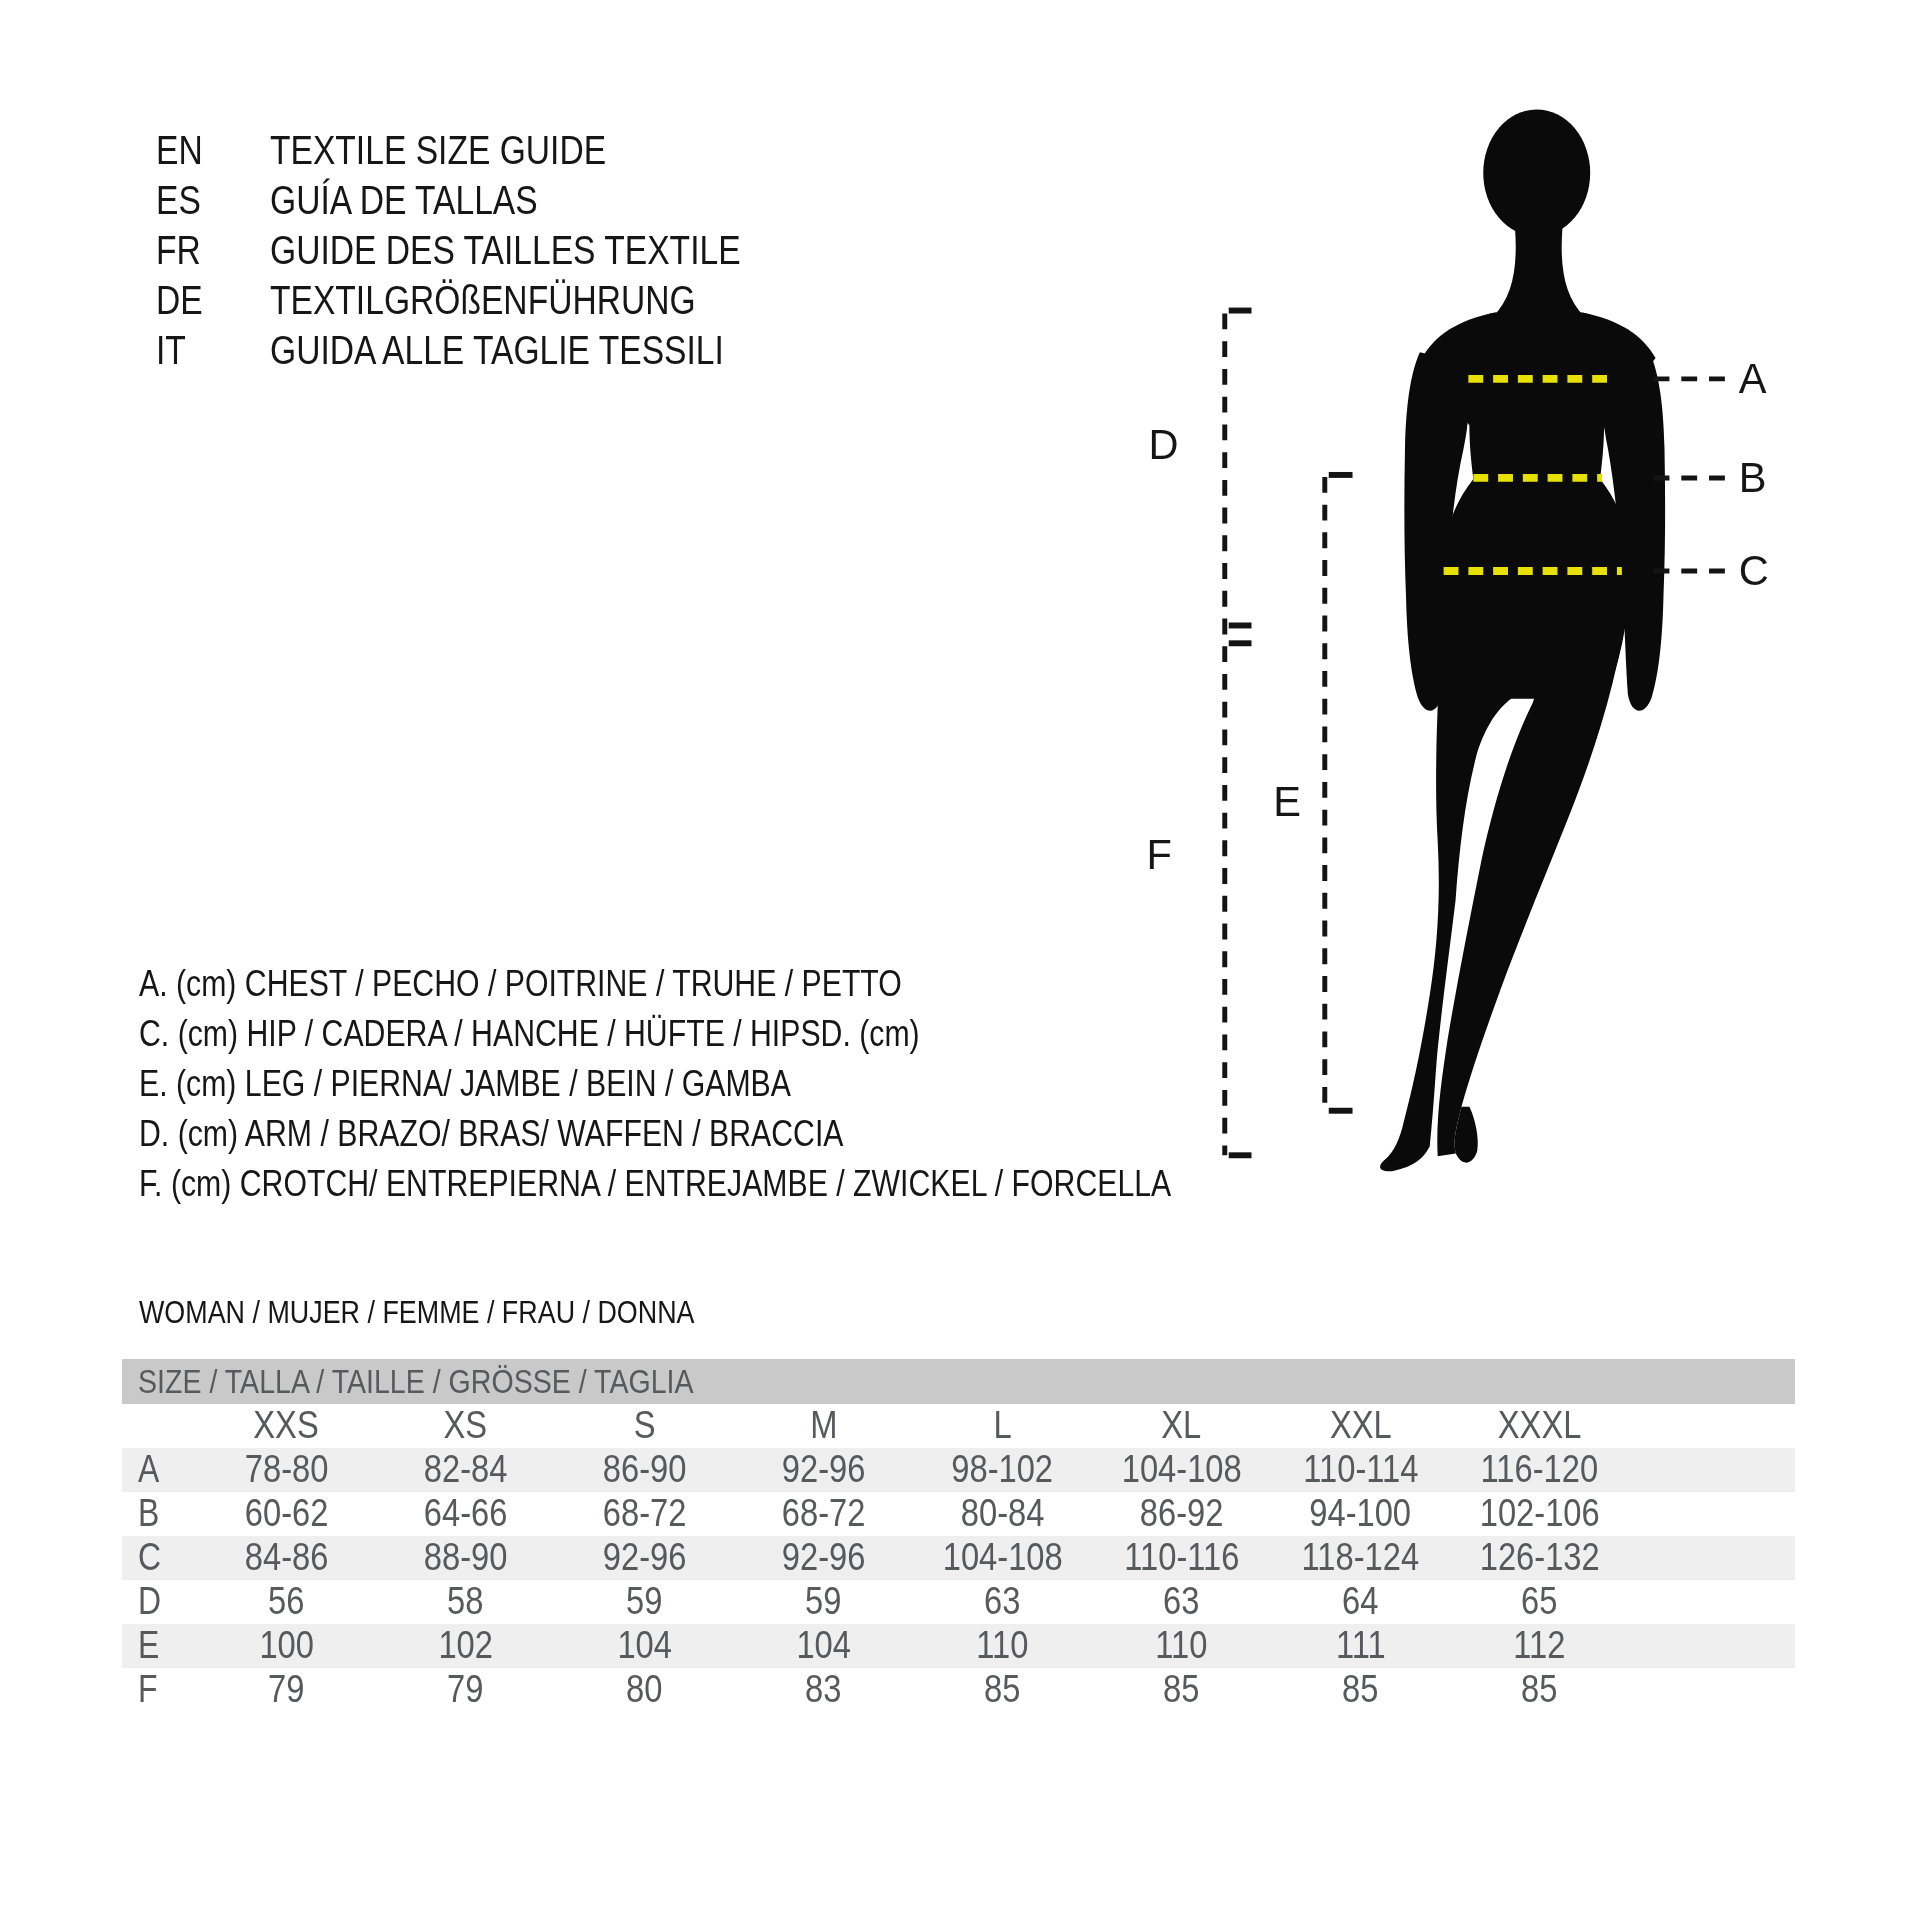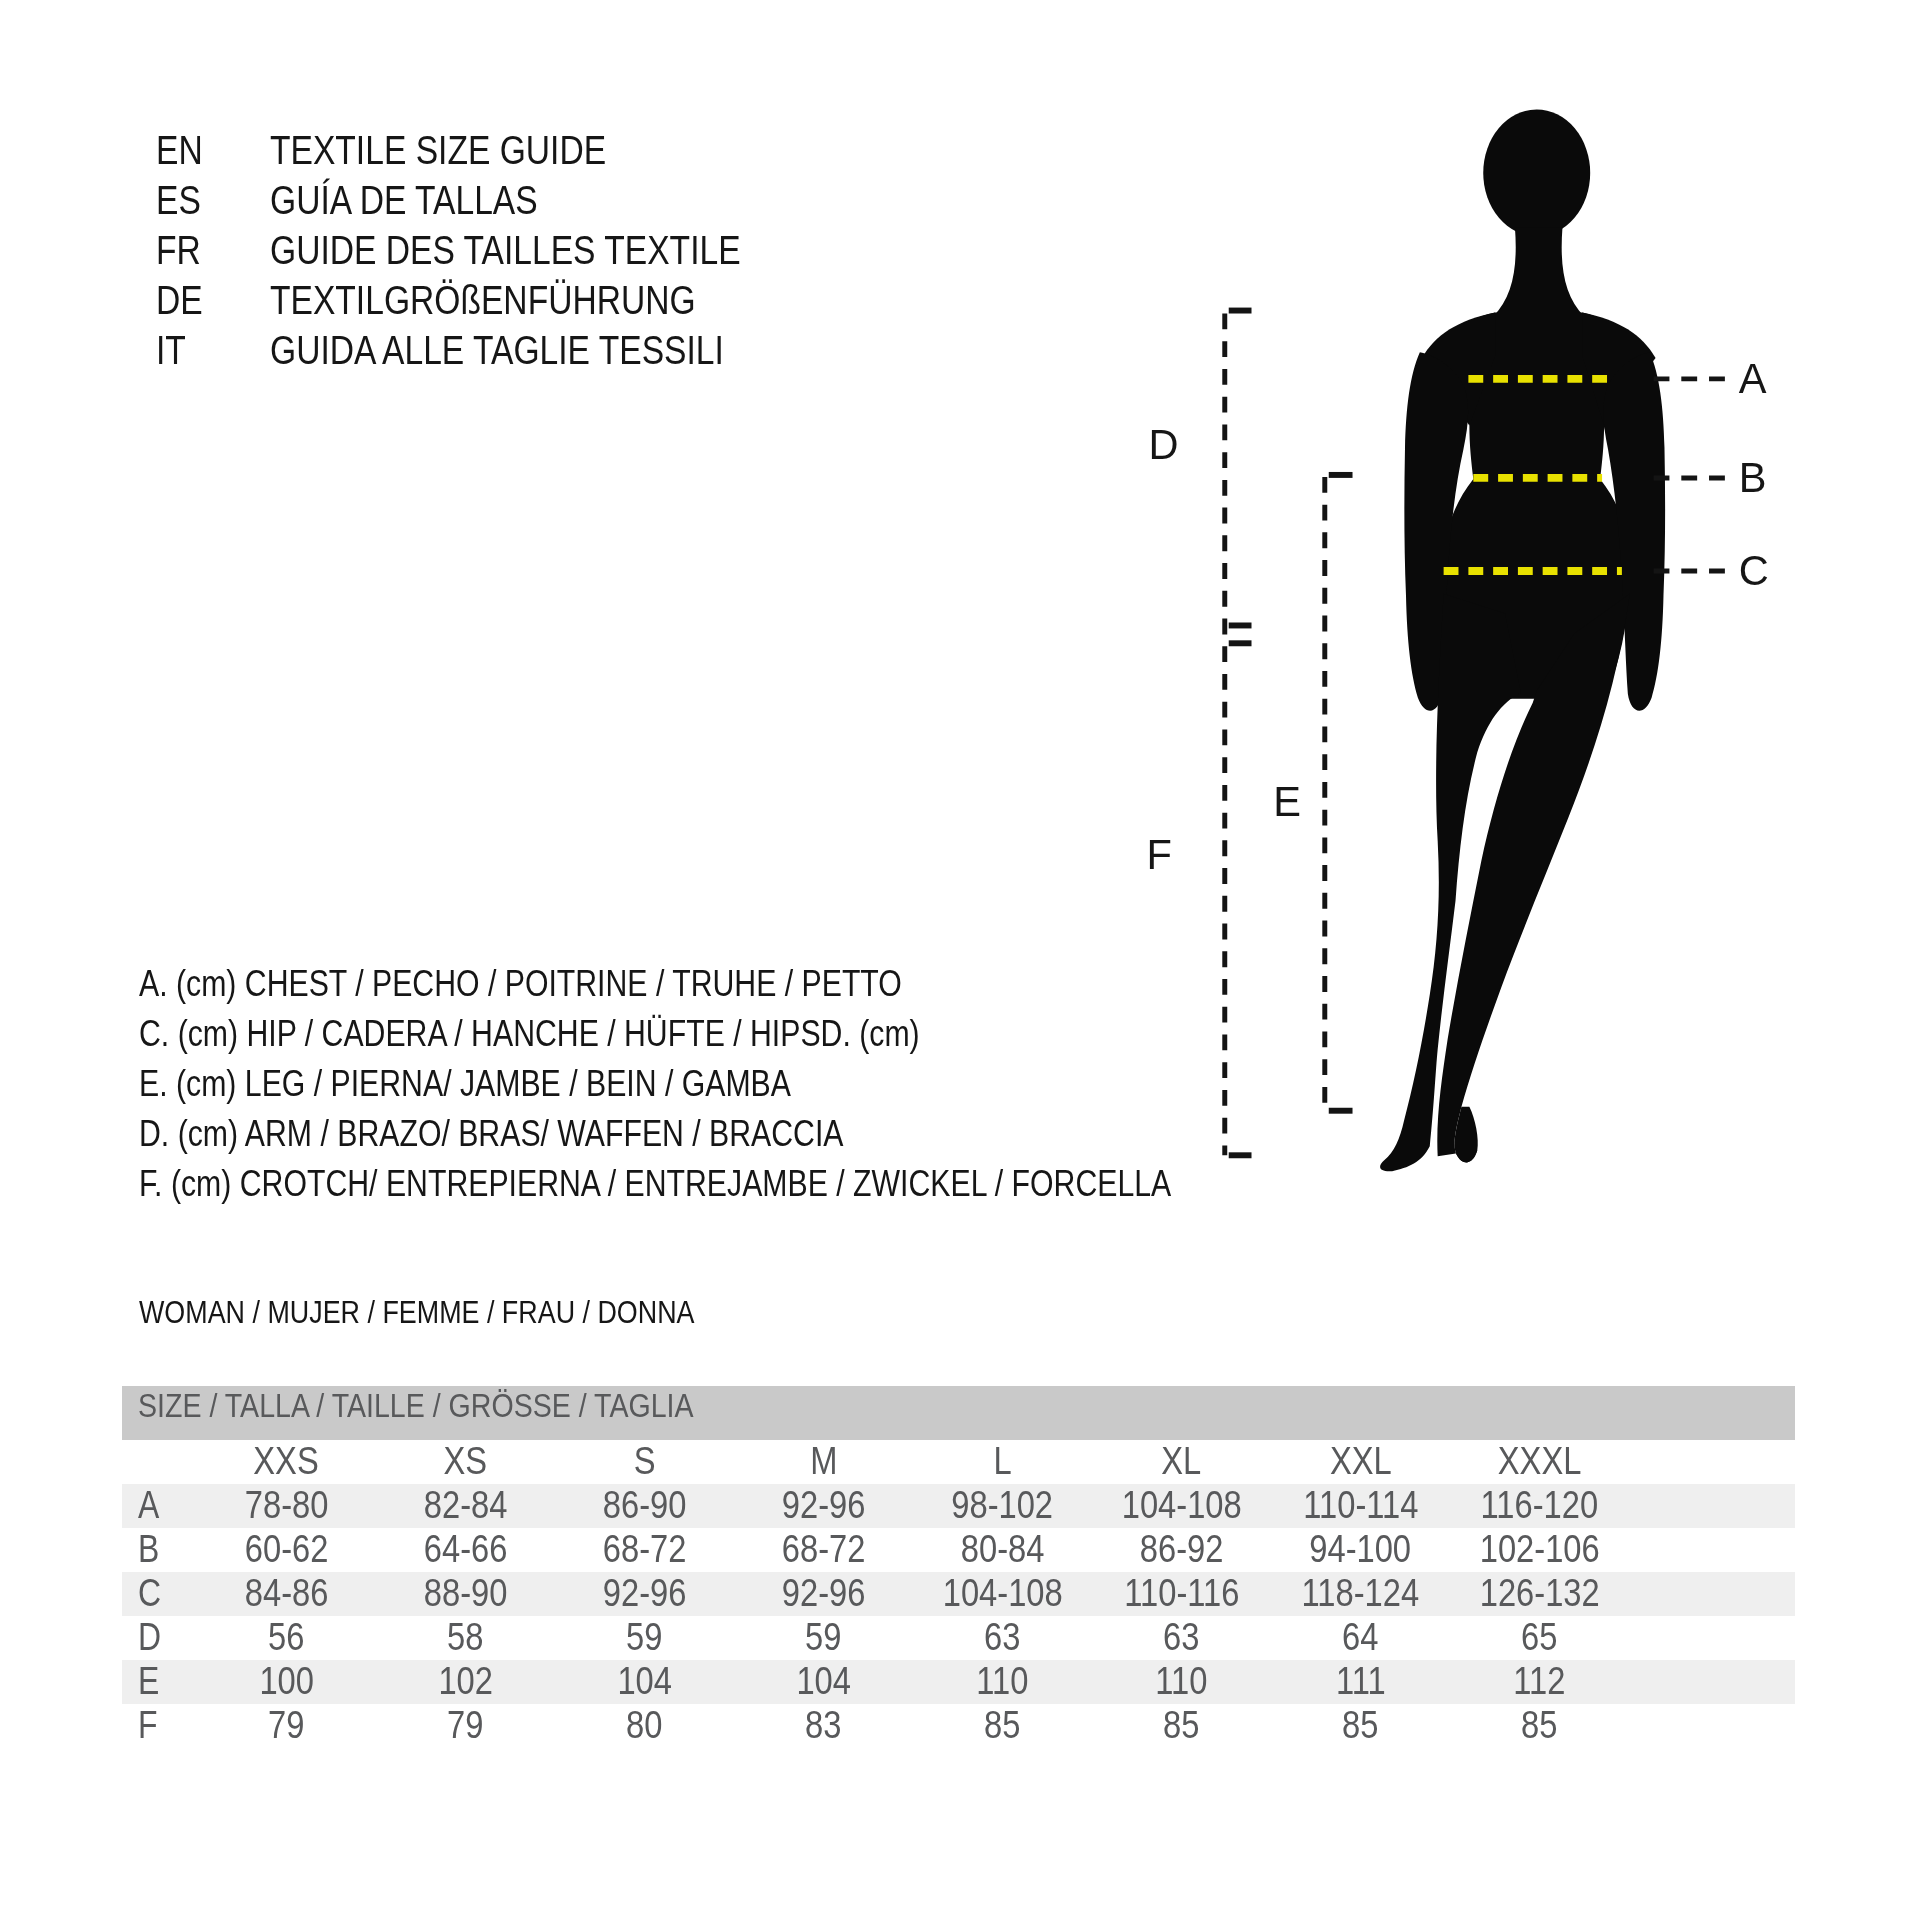--- a/index.html
+++ b/index.html
@@ -19,21 +19,21 @@
 
   
   .legend-block { position:absolute; left:139px; top:963px; font-size:36px; }
   .legend-row { height:50px; display:flex; align-items:flex-start; }
 
   
   .audience { position:absolute; left:139px; top:1287px; height:50px; display:flex; align-items:center; font-size:32px; }
 
   
   .size-table { position:absolute; left:122px; top:1359px; width:1673px; color:#58595b; }
-  .tbl-header { height:54px; background:#c9c9c9; display:flex; align-items:flex-start; padding-left:16px; box-sizing:border-box; font-size:34px; color:#58595b;margin-top:27px; }
+  .tbl-header { height:45px; background:#c9c9c9; display:flex; align-items:center; padding-left:16px; box-sizing:border-box; font-size:34px; color:#58595b; }
   .trow { display:flex; height:44px; font-size:38px; }
   .trow .cell { width:179px; text-align:center; }
   .trow .lbl { width:75px; text-align:left; padding-left:16px; box-sizing:border-box; }
   .trow .fill { flex:1; width:auto; }
   .trow.stripe { background:#efefef; }
 
   
   .figure-wrap { position:absolute; left:1089px; top:59px; width:838px; height:1228px; }
 </style>
 </head>

